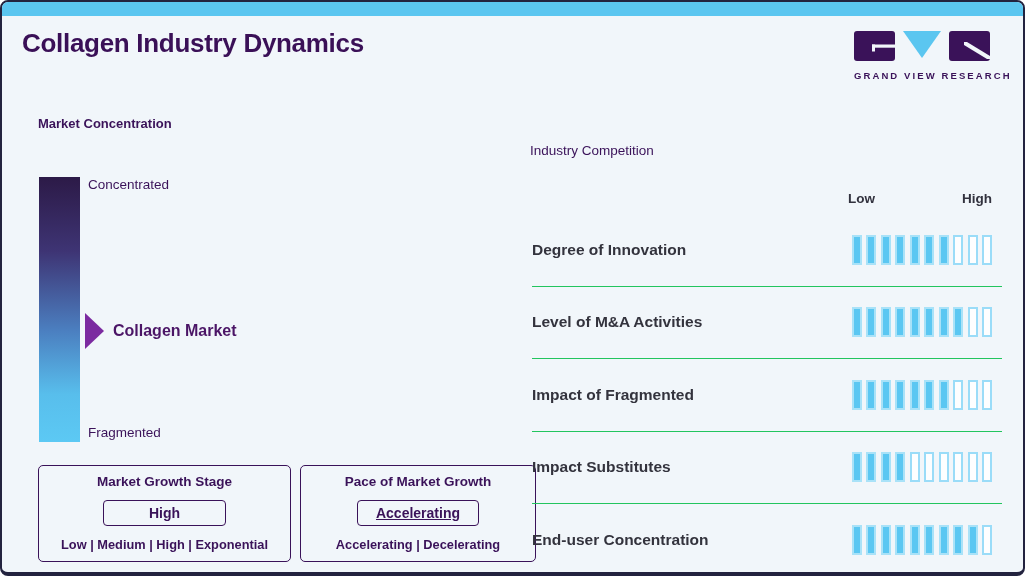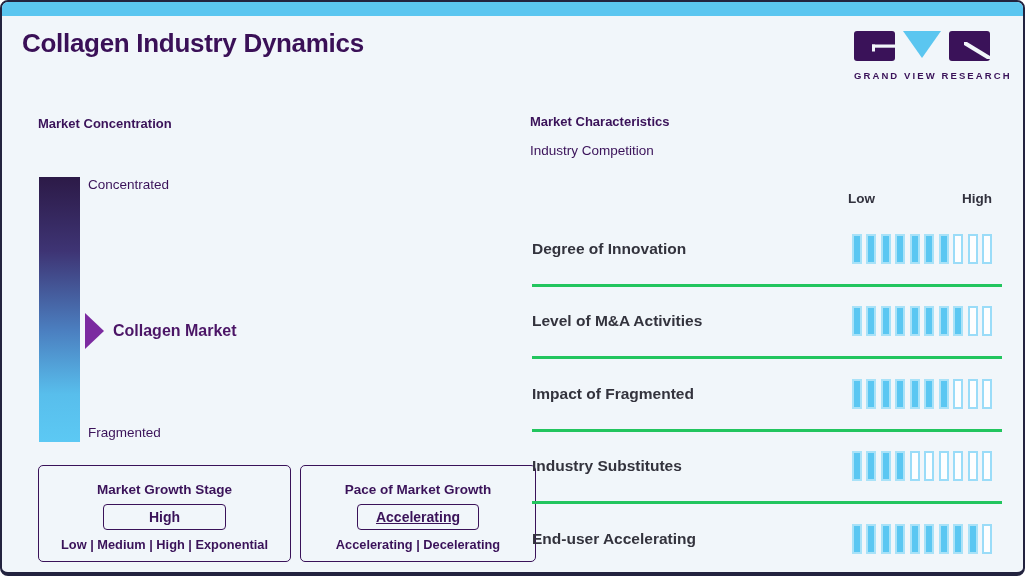--- a/index.html
+++ b/index.html
@@ -42,21 +42,21 @@
   .marker-label {
     position: absolute; left: 111px; top: 320px;
     font-size: 16px; font-weight: bold; color: #4B1566;
   }
 
   
   .info-box {
     position: absolute; top: 463px; height: 97px;
     border: 1.5px solid #3A1259; border-radius: 5px; background: transparent;
     display: flex; flex-direction: column; align-items: center; justify-content: space-between;
-    padding: 16px 6px 9px 6px; color: #3A1259;
+    padding: 8px 6px 9px 6px; color: #3A1259;
   }
   .box-growth { left: 36px; width: 253px; }
   .box-pace  { left: 298px; width: 236px; }
   .info-box .box-title { font-size: 13.5px; font-weight: bold; }
   .value-pill {
     border: 1.2px solid #3A1259; border-radius: 4px; padding: 4px 0;
     font-size: 14px; font-weight: bold; text-align: center;
   }
   .box-growth .value-pill { width: 123px; }
   .box-pace  .value-pill { width: 122px; text-decoration: underline; }
@@ -70,21 +70,21 @@
   .scale-header {
     display: flex; justify-content: flex-end; height: 32px; align-items: center;
   }
   .scale-header .scale-zone {
     width: 144px; margin-right: 10px; display: flex; justify-content: space-between;
   }
   .scale-header span { font-size: 13.5px; font-weight: bold; color: #32323E; }
 
   .char-row {
     height: 72.5px; display: flex; align-items: center; justify-content: space-between;
-    border-bottom: 3px solid #22c55e;
+    border-bottom: 1px solid #22c55e;
     text-align: center;
   }
   .char-label { font-size: 15.5px; font-weight: bold; color: #33333D; }
   .segments { display: flex; gap: 4.5px; margin-right: 10px; }
   .seg { width: 10px; height: 30px; display: inline-block; }
   .seg.filled { background: #5BC7F2; border: 2px solid #A9E2F8; }
   .seg.empty  { background: #FDFEFF; border: 2px solid #9ADCF8; }
 </style>
 </head>
 <body>
@@ -120,21 +120,20 @@
     <div class="value-pill">High</div>
     <div class="box-options">Low | Medium | High | Exponential</div>
   </div>
 
   <div class="info-box box-pace">
     <div class="box-title">Pace of Market Growth</div>
     <div class="value-pill">Accelerating</div>
     <div class="box-options">Accelerating | Decelerating</div>
   </div>
 
-  <div class="section-heading mch-heading">Market Characteristics</div>
   <div class="mch-subheading">Industry Competition</div>
 
   <div class="rows-wrap">
     <div class="scale-header">
       <div class="scale-zone">
         <span>Low</span>
         <span>High</span>
       </div>
     </div>
     <div>
@@ -180,37 +179,37 @@
             <span class="seg filled"></span>
             <span class="seg filled"></span>
             <span class="seg filled"></span>
             <span class="seg empty"></span>
             <span class="seg empty"></span>
             <span class="seg empty"></span>
           </span>
   </div>
 
   <div class="char-row">
-    <span class="char-label">Industry Substitutes</span>
-    <span class="segments">
-            <span class="seg filled"></span>
-            <span class="seg filled"></span>
-            <span class="seg filled"></span>
-            <span class="seg filled"></span>
-            <span class="seg empty"></span>
-            <span class="seg empty"></span>
-            <span class="seg empty"></span>
-            <span class="seg empty"></span>
-            <span class="seg empty"></span>
-            <span class="seg empty"></span>
-          </span>
-  </div>
-
-  <div class="char-row">
-    <span class="char-label">End-user Accelerating</span>
+    <span class="char-label">Impact Substitutes</span>
+    <span class="segments">
+            <span class="seg filled"></span>
+            <span class="seg filled"></span>
+            <span class="seg filled"></span>
+            <span class="seg filled"></span>
+            <span class="seg empty"></span>
+            <span class="seg empty"></span>
+            <span class="seg empty"></span>
+            <span class="seg empty"></span>
+            <span class="seg empty"></span>
+            <span class="seg empty"></span>
+          </span>
+  </div>
+
+  <div class="char-row">
+    <span class="char-label">End-user Concentration</span>
     <span class="segments">
             <span class="seg filled"></span>
             <span class="seg filled"></span>
             <span class="seg filled"></span>
             <span class="seg filled"></span>
             <span class="seg filled"></span>
             <span class="seg filled"></span>
             <span class="seg filled"></span>
             <span class="seg filled"></span>
             <span class="seg filled"></span>

